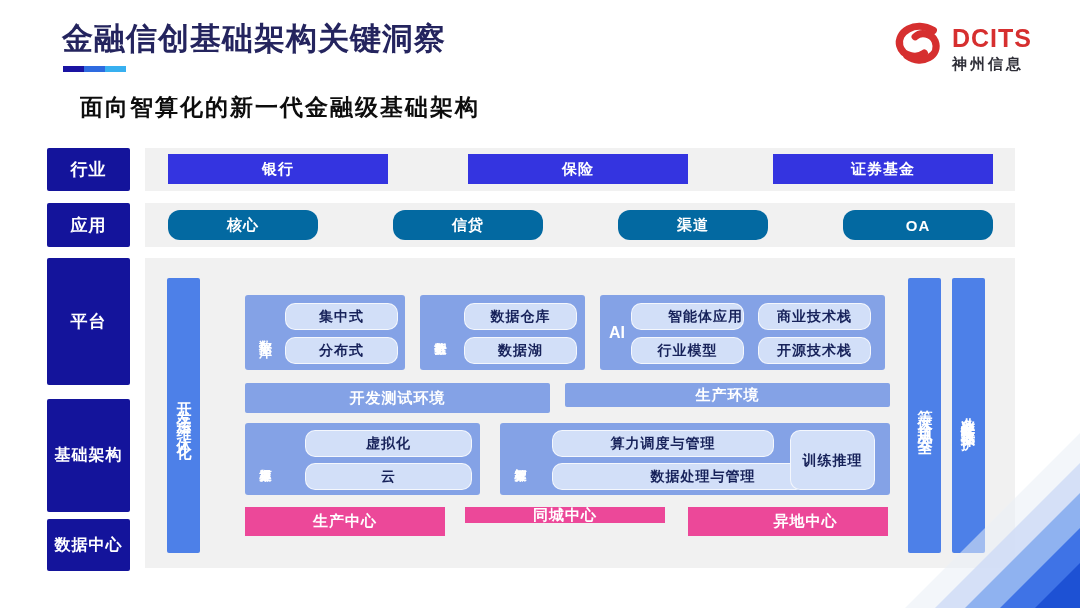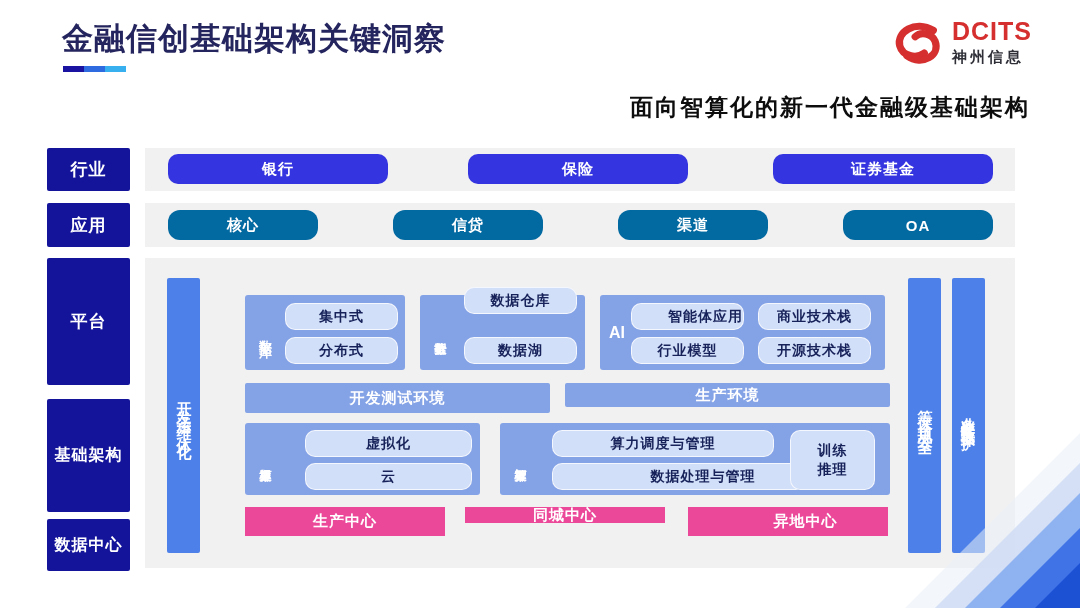--- a/index.html
+++ b/index.html
@@ -5,37 +5,37 @@
   html,body{margin:0;padding:0;background:#fff;}
   .page{position:relative;width:1080px;height:608px;background:#ffffff;overflow:hidden;
         font-family:"Liberation Sans","DejaVu Sans",sans-serif;}
   .abs{position:absolute;box-sizing:border-box;}
 
   
   .h-title{left:62px;top:18px;font-size:31px;font-weight:bold;color:#24245e;letter-spacing:1px;white-space:nowrap;}
   .underline{left:63px;top:66px;display:flex;}
   .useg{width:21px;height:6px;display:block;}
   .useg1{background:#1a13a2;} .useg2{background:#2e6be0;} .useg3{background:#38b0f0;}
-  .logo-wrap{left:888px;top:18px;display:flex;align-items:flex-start;}
+  .logo-wrap{left:888px;top:18px;display:flex;align-items:flex-end;}
   .logo-text{margin-left:6px;}
   .logo-brand{font-size:25px;font-weight:bold;color:#d62f2f;letter-spacing:1px;line-height:26px;}
   .logo-company{font-size:15px;font-weight:bold;color:#2f2f38;letter-spacing:3px;margin-top:4px;}
 
-  .subtitle{left:80px;top:92px;width:950px;text-align:right;font-size:23px;font-weight:bold;color:#0d0d0d;letter-spacing:2px;}
+  .subtitle{left:80px;top:92px;width:950px;text-align:left;font-size:23px;font-weight:bold;color:#0d0d0d;letter-spacing:2px;}
 
   
   .navylbl{left:47px;width:83px;background:#14149b;color:#fff;font-weight:bold;font-size:17px;
            display:flex;align-items:center;justify-content:center;text-align:center;border-radius:2px;letter-spacing:1px;}
 
   
   .grayrow{left:145px;width:870px;background:#f1f1f1;}
 
   
   .btn{display:flex;align-items:center;justify-content:center;color:#fff;font-weight:bold;font-size:15px;letter-spacing:1px;}
-  .btn-deep{background:#3434e0;border-radius:10px;}
+  .btn-deep{background:#3434e0;}
   .btn-med{background:#0369a1;border-radius:12px;}
   .btn-bar{background:#ec4899;}
 
   
   .vbar{width:33px;background:#4d80e8;color:#fff;font-weight:bold;display:flex;align-items:center;justify-content:center;border-radius:2px;}
   .vtext{writing-mode:vertical-rl;text-orientation:upright;}
 
   
   .group{background:#84a2e6;border-radius:3px;}
   .glabel{color:#fff;font-weight:bold;font-size:13px;display:flex;align-items:center;justify-content:center;letter-spacing:2px;}
@@ -107,21 +107,21 @@
   <div class="abs glabel" style="left:251px;top:295px;width:28px;height:75px;">
     <span class="vtext">数据库</span>
   </div>
   <div class="abs ibox" style="left:285px;top:303px;width:113px;height:27px;">集中式</div>
   <div class="abs ibox" style="left:285px;top:337px;width:113px;height:27px;">分布式</div>
 
   <div class="abs group" style="left:420px;top:295px;width:165px;height:75px;"></div>
   <div class="abs glabel" style="left:426px;top:295px;width:28px;height:75px;font-size:12px;letter-spacing:0;">
     <span class="vtext">数据分析</span>
   </div>
-  <div class="abs ibox" style="left:464px;top:287px;width:113px;height:27px;">数据仓库</div>
+  <div class="abs ibox" style="left:464px;top:303px;width:113px;height:27px;">数据仓库</div>
   <div class="abs ibox" style="left:464px;top:337px;width:113px;height:27px;">数据湖</div>
 
   <div class="abs group" style="left:600px;top:295px;width:285px;height:75px;"></div>
   <div class="abs glabel" style="left:604px;top:295px;width:26px;height:75px;font-size:16px;letter-spacing:0;">AI</div>
   <div class="abs ibox" style="left:631px;top:303px;width:113px;height:27px;padding-left:36px;">智能体应用</div>
   <div class="abs ibox" style="left:758px;top:303px;width:113px;height:27px;">商业技术栈</div>
   <div class="abs ibox" style="left:631px;top:337px;width:113px;height:27px;">行业模型</div>
   <div class="abs ibox" style="left:758px;top:337px;width:113px;height:27px;">开源技术栈</div>
 
   <div class="abs btn envbar" style="left:245px;top:383px;width:305px;height:30px;">开发测试环境</div>
@@ -133,21 +133,21 @@
   </div>
   <div class="abs ibox" style="left:305px;top:430px;width:167px;height:27px;">虚拟化</div>
   <div class="abs ibox" style="left:305px;top:463px;width:167px;height:27px;">云</div>
 
   <div class="abs group" style="left:500px;top:423px;width:390px;height:72px;"></div>
   <div class="abs glabel" style="left:506px;top:423px;width:28px;height:72px;font-size:12px;letter-spacing:0;">
     <span class="vtext">智算框架</span>
   </div>
   <div class="abs ibox" style="left:552px;top:430px;width:222px;height:27px;">算力调度与管理</div>
   <div class="abs ibox" style="left:552px;top:463px;width:254px;height:27px;padding-left:48px;">数据处理与管理</div>
-  <div class="abs ibox" style="left:790px;top:430px;width:85px;height:60px;flex-direction:column;line-height:19px;">
+  <div class="abs ibox" style="left:790px;top:430px;width:85px;height:60px;line-height:19px;">
     <span>训练</span>
     <span>推理</span>
   </div>
 
   <div class="abs btn btn-bar" style="left:245px;top:507px;width:200px;height:29px;">生产中心</div>
   <div class="abs btn btn-bar" style="left:465px;top:507px;width:200px;height:16px;">同城中心</div>
   <div class="abs btn btn-bar" style="left:688px;top:507px;width:200px;height:29px;padding-left:35px;">异地中心</div>
 
   <svg class="abs corner" width="430" height="290" viewBox="0 0 430 290">
     <polygon points="255,290 430,290 430,115" fill="#e9eef6" opacity="0.55"></polygon>

